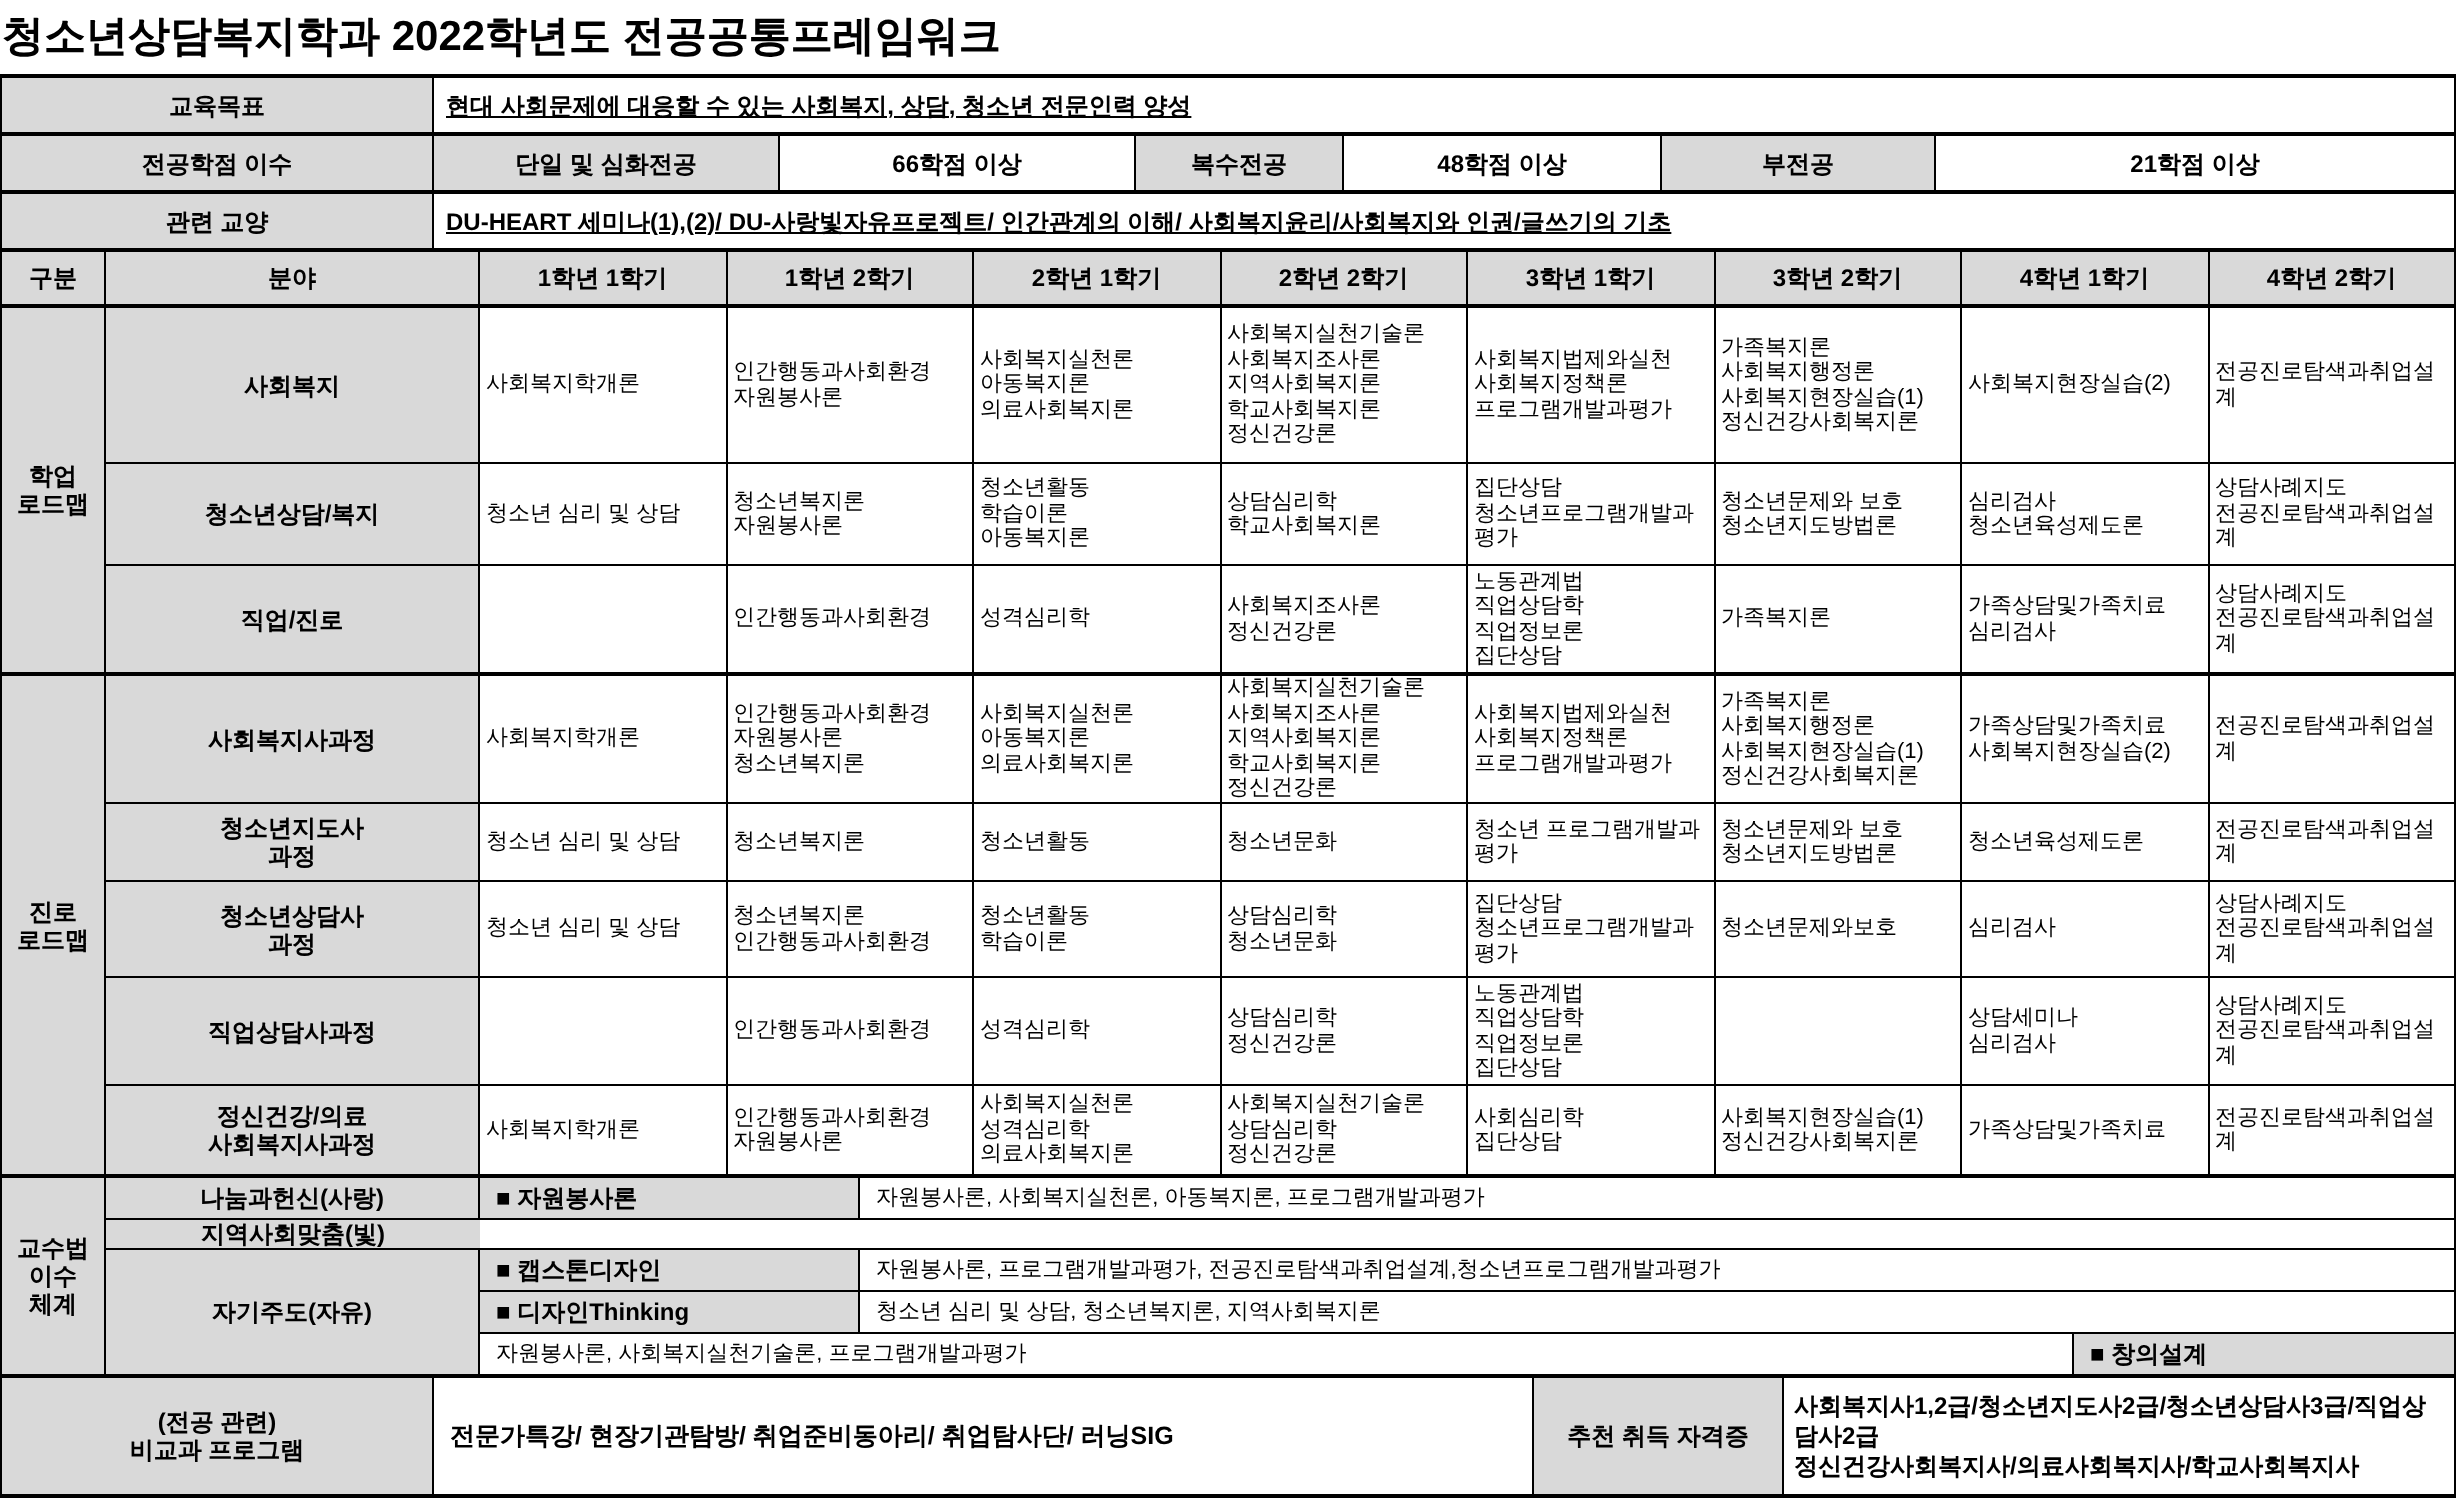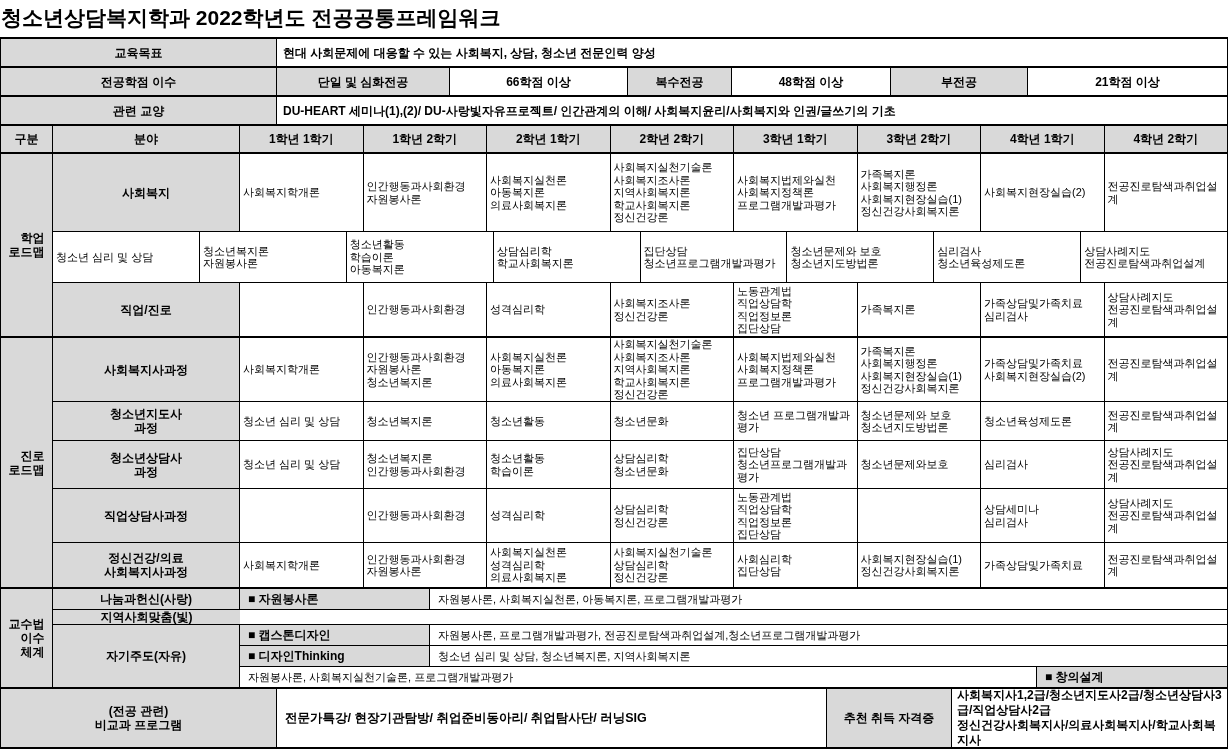--- a/index.html
+++ b/index.html
@@ -10,34 +10,34 @@
   .row.thick{border-bottom-width:2px;}
   .cell{box-sizing:border-box;border-right:1px solid #000;display:flex;align-items:center;overflow:hidden;}
   .cell:last-child{border-right:none;}
   .gray{background:#d9d9d9;}
   .bold{font-weight:bold;}
   .center{justify-content:center;text-align:center;}
   .left{justify-content:flex-start;text-align:left;}
   .pre{white-space:pre-line;}
   .w43{width:52px;flex:none;}
   .w187{width:187px;flex:none;}
-  .w230{width:276px;flex:none;}
+  .w230{width:216px;flex:none;}
   .sem{flex:1 1 0;}
   .fs12{font-size:12px;line-height:14px;}
   .fs11{font-size:11px;line-height:12.5px;}
-  .pad6{padding:0 6px;}
+  .pad6{padding:0 6px;text-decoration:underline;}
   .pad3{padding:1px 3px;}
   .h26{height:26px;}
   .h27{height:27px;}
   .section{display:flex;border-bottom:2px solid #000;}
   .section .rows{flex:1;display:flex;flex-direction:column;min-width:0;}
   .rrow{display:flex;border-bottom:1px solid #000;min-width:0;}
   .rrow:last-child{border-bottom:none;}
   .course{word-break:break-all;white-space:pre-line;}
-  .divider{border-right:1px solid #000;text-align:right;}
+  .divider{border-right:1px solid #000;}
   .tgroup{display:flex;border-bottom:1px solid #000;}
   .tgroup:last-child{border-bottom:none;}
   .trow{display:flex;height:20px;border-bottom:1px solid #000;min-width:0;}
   .trow:last-child{border-bottom:none;}
   .mcell{width:190px;flex:none;padding:0 8px;}
   .ccell{flex:1;padding:0 8px;white-space:nowrap;}
   .bottom{display:flex;height:58px;}
   .progs{width:550px;flex:none;padding:0 8px;font-size:12.5px;}
   .certlab{width:125px;flex:none;}
   .certs{flex:1;padding:1px 5px;font-size:12px;line-height:15px;word-break:break-all;}
@@ -104,20 +104,21 @@
 사회복지정책론
 프로그램개발과평가</div>
           <div class="cell fs11 pad3 sem course">가족복지론
 사회복지행정론
 사회복지현장실습(1)
 정신건강사회복지론</div>
           <div class="cell fs11 pad3 sem course">사회복지현장실습(2)</div>
           <div class="cell fs11 pad3 sem course">전공진로탐색과취업설계</div>
         </div>
         <div class="rrow" style="height:50px">
+          <div class="cell gray bold center fs12 w187 pre">청소년상담/복지</div>
           <div class="cell fs11 pad3 sem course">청소년 심리 및 상담</div>
           <div class="cell fs11 pad3 sem course">청소년복지론
 자원봉사론</div>
           <div class="cell fs11 pad3 sem course">청소년활동
 학습이론
 아동복지론</div>
           <div class="cell fs11 pad3 sem course">상담심리학
 학교사회복지론</div>
           <div class="cell fs11 pad3 sem course">집단상담
 청소년프로그램개발과평가</div>

